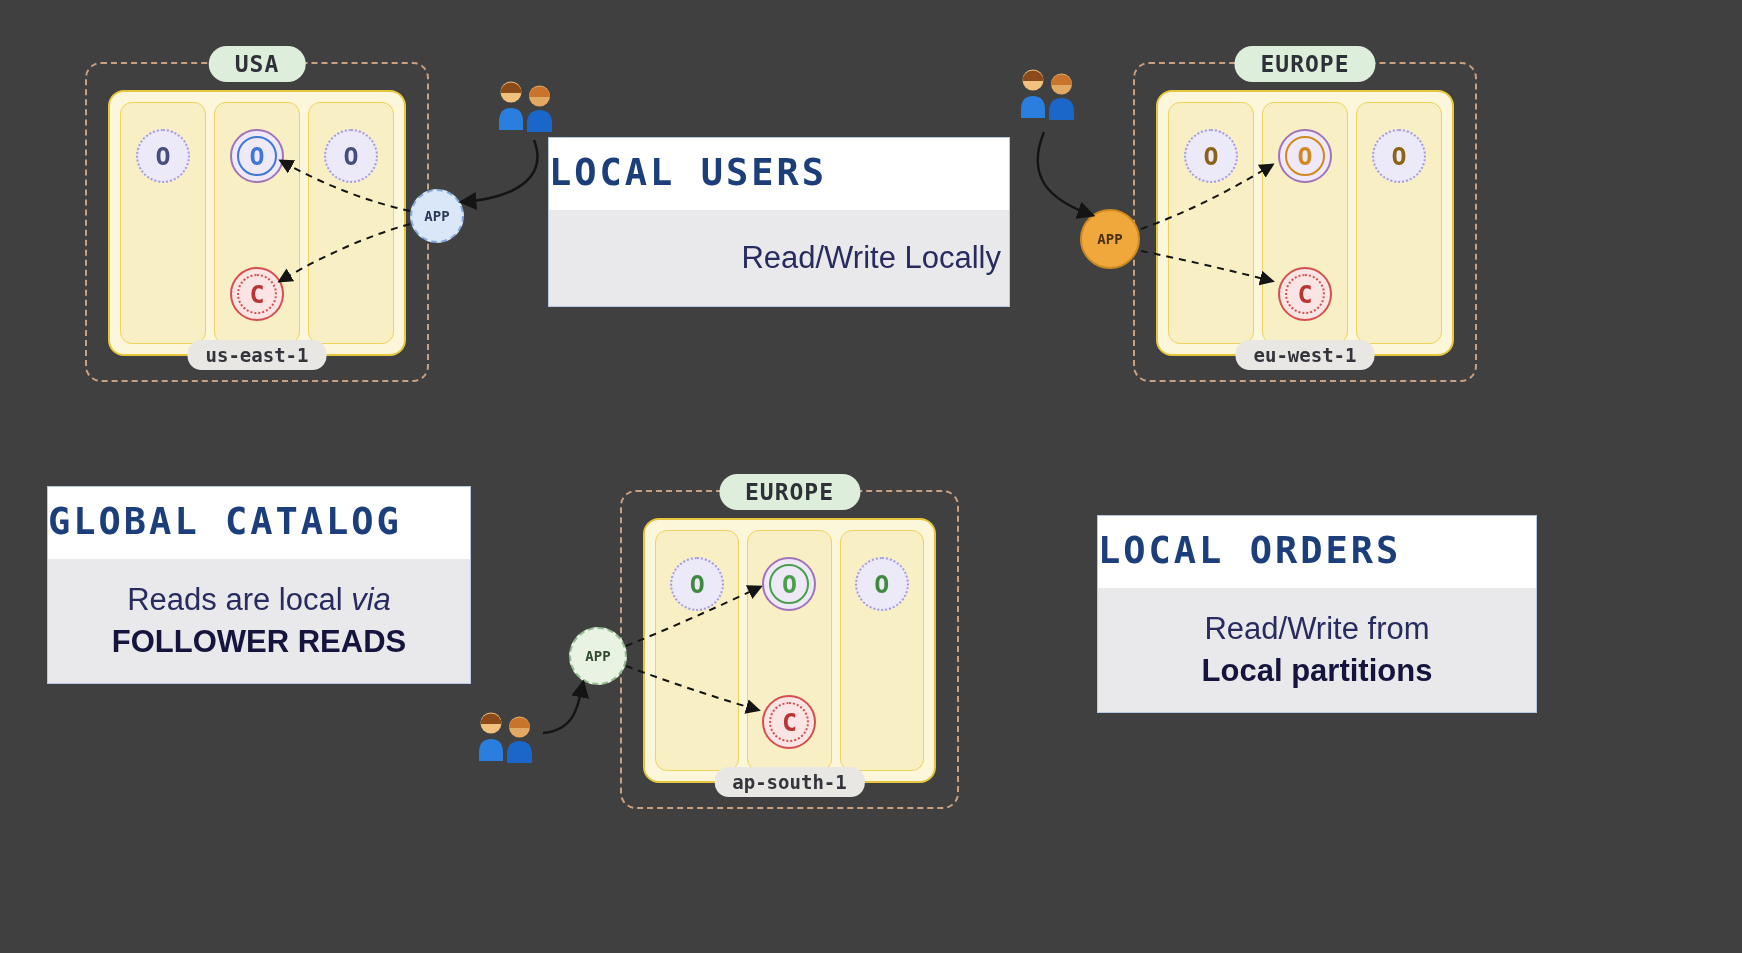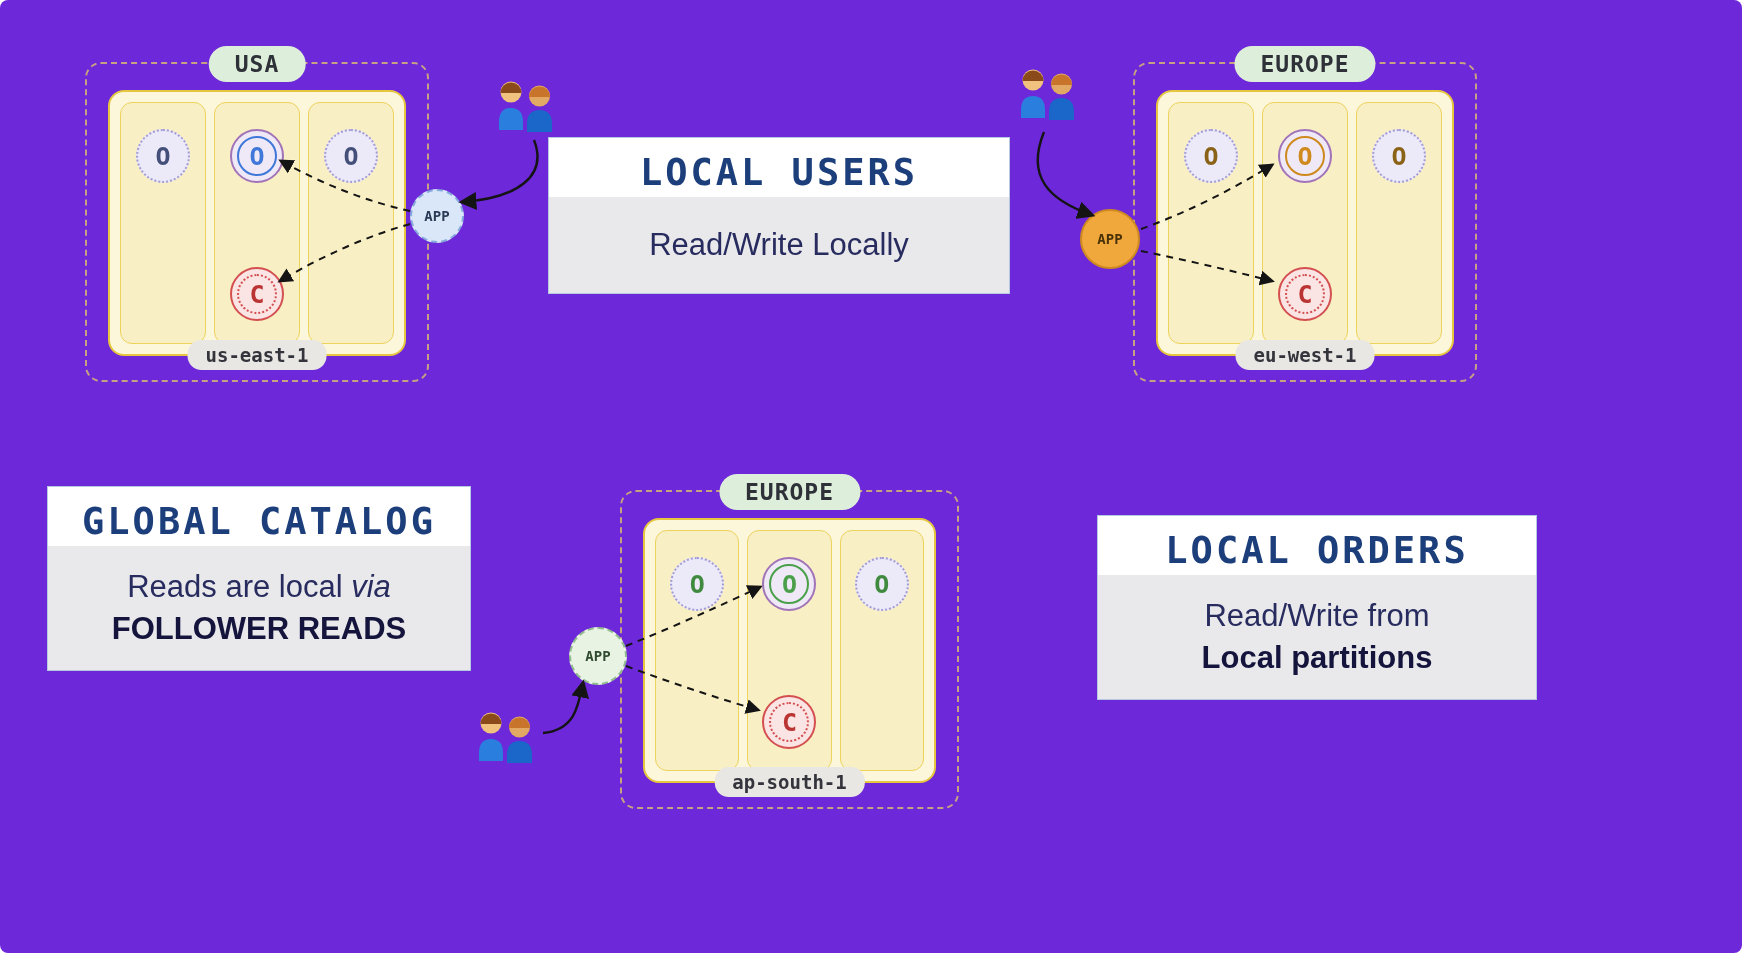--- a/index.html
+++ b/index.html
@@ -1,17 +1,17 @@
 <!DOCTYPE html>
 <html><head>
 <meta charset="utf-8">
 <style>
   html,body{margin:0;padding:0;background:#ffffff;}
-  .canvas{position:relative;width:1742px;height:953px;background:#6d28d9;overflow:hidden;
-          font-family:"Liberation Sans",sans-serif;border-radius:8px;}
+  .canvas{position:relative;width:1742px;height:953px;background:#404040;overflow:hidden;
+          font-family:"Liberation Sans",sans-serif;}
 
   
   .region{position:absolute;border:2px dashed #c8a183;border-radius:16px;}
   .region-label{position:absolute;top:-18px;left:50%;transform:translateX(-50%);
     background:#ddeeda;color:#2e3138;font:700 23px "DejaVu Sans Mono",monospace;
     padding:5px 26px;border-radius:18px;letter-spacing:1px;white-space:nowrap;z-index:2;}
   .cluster{position:absolute;left:21px;top:26px;right:21px;bottom:24px;background:#fcf6da;
     border:2.5px solid #e5c63e;border-radius:16px;padding:10px;display:flex;gap:8px;box-sizing:border-box;}
   .node{flex:1;background:#f9efc4;border:1.5px solid #ecd35c;border-radius:12px;position:relative;}
   .replica{position:absolute;left:50%;transform:translateX(-50%);width:54px;height:54px;
@@ -39,28 +39,28 @@
   .app-eu{left:1080px;top:209px;width:60px;height:60px;background:#f0a83c;
     border:2px solid #cf8a1f;color:#4a3208;}
   .app-india{left:569px;top:627px;width:58px;height:58px;background:#e9f3e4;
     border:2px dashed #93bd8e;color:#2f4a2f;}
 
   
   .users{position:absolute;z-index:3;}
 
   
   .callout{position:absolute;border:1.5px solid #b4c9e0;background:#ffffff;box-sizing:border-box;}
-  .callout-title{text-align:center;padding:13px 0 3px;font:600 37px "DejaVu Sans Mono",monospace;
+  .callout-title{text-align:left;padding:13px 0 16px;font:600 37px "DejaVu Sans Mono",monospace;
     color:#1c3f7c;letter-spacing:3px;white-space:nowrap;}
   .callout-body{background:#e9e9ec;text-align:center;padding:20px 8px;
     font:400 31px "Liberation Sans",sans-serif;color:#272b5e;line-height:1.35;}
   .callout-body .bold-line{font-weight:700;color:#14143c;}
   .callout-body em{}
   #callout-local-users{left:548px;top:137px;width:462px;}
-  #callout-local-users .callout-body{padding:27px 8px;}
+  #callout-local-users .callout-body{padding:27px 8px;text-align:right;}
   #callout-global-catalog{left:47px;top:486px;width:424px;}
   #callout-local-orders{left:1097px;top:515px;width:440px;}
 
   
   .arrows{position:absolute;left:0;top:0;z-index:4;pointer-events:none;}
   .solid-arrow{fill:none;stroke:#141414;stroke-width:2.4;}
   .dash-arrow{fill:none;stroke:#141414;stroke-width:2;stroke-dasharray:7 6;}
 
   
   .region-usa{left:85px;top:62px;width:340px;height:316px;--lead:#3f78d8;--dot-letter:#45507a;}

